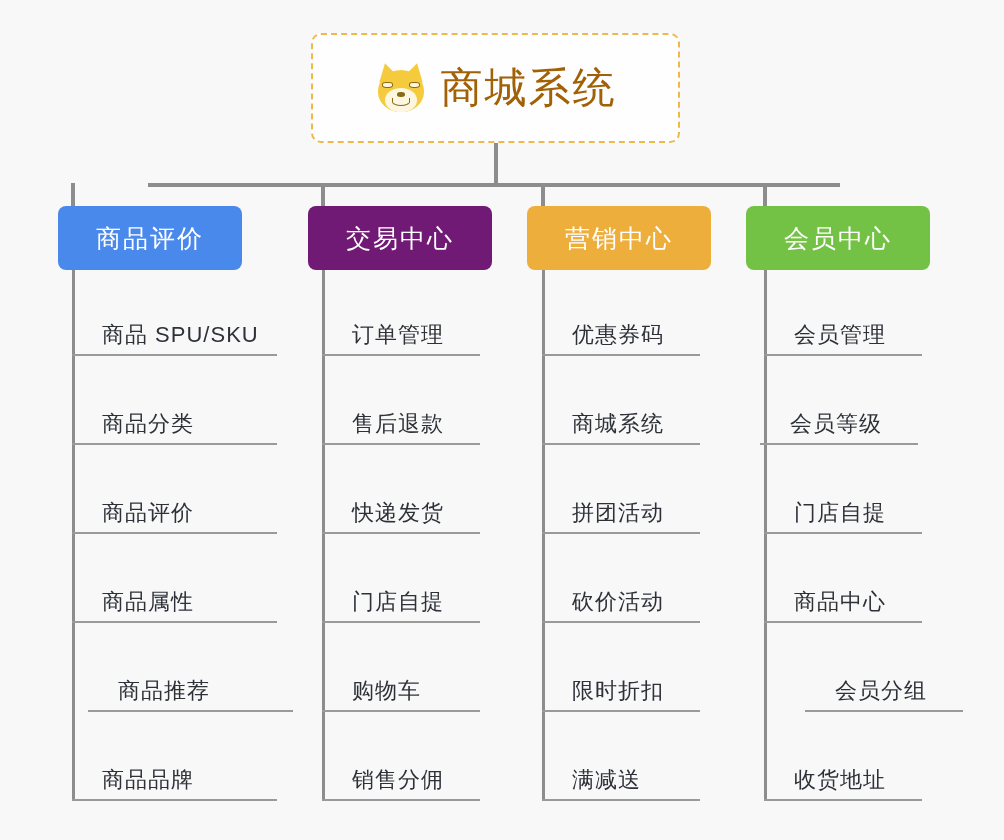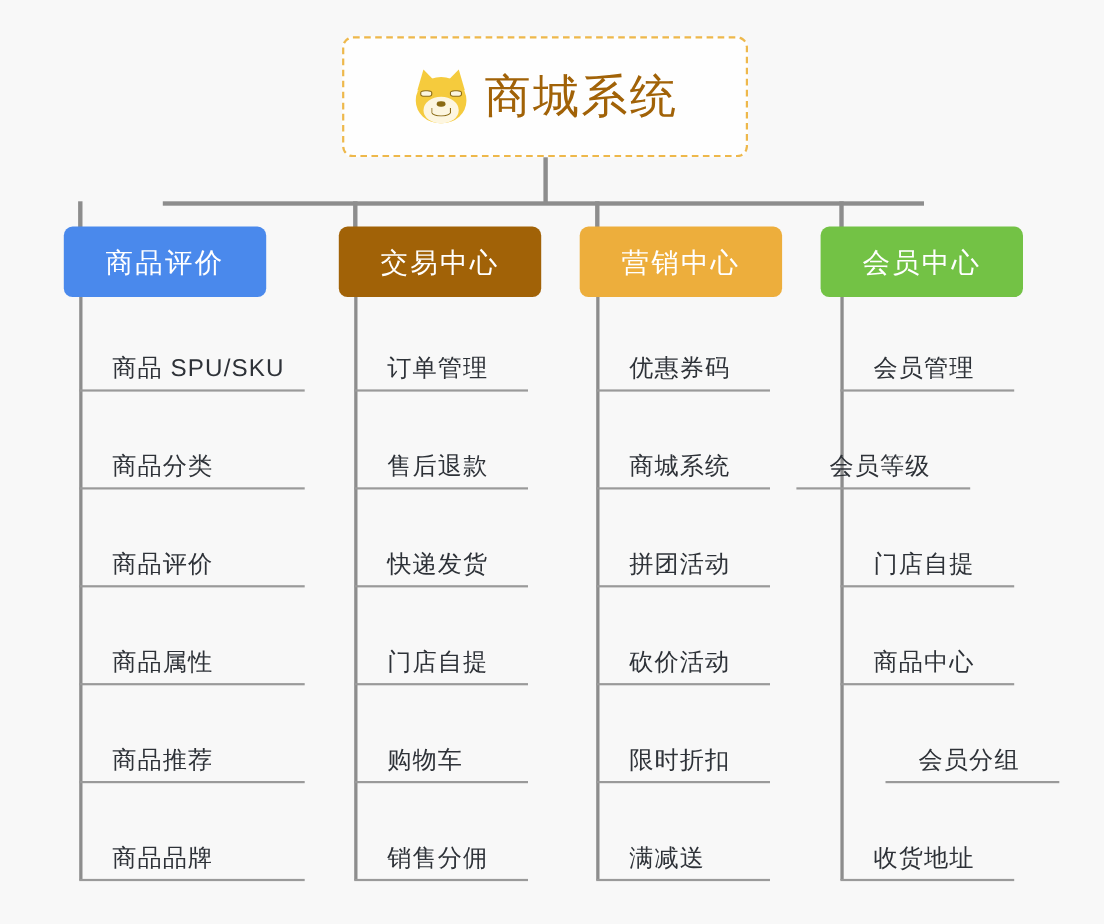--- a/index.html
+++ b/index.html
@@ -184,30 +184,30 @@
         <div class="leaf-label">商品分类</div>
       </div>
       <div class="leaf-item" style="left: 72px; top: 533px; width: 205px; text-decoration: underline;">
         <div class="leaf-rule" style="width: 205px;"></div>
         <div class="leaf-label">商品评价</div>
       </div>
       <div class="leaf-item" style="left: 72px; top: 622px; width: 205px;">
         <div class="leaf-rule" style="width: 205px;"></div>
         <div class="leaf-label">商品属性</div>
       </div>
-      <div class="leaf-item" style="left: 72px; top: 711px; width: 205px; text-decoration: underline;">
+      <div class="leaf-item" style="left: 88px; top: 711px; width: 205px; text-decoration: underline;">
         <div class="leaf-rule" style="width: 205px;"></div>
         <div class="leaf-label">商品推荐</div>
       </div>
       <div class="leaf-item" style="left: 72px; top: 800px; width: 205px;">
         <div class="leaf-rule" style="width: 205px;"></div>
         <div class="leaf-label">商品品牌</div>
       </div>
       <div class="conn conn-drop" style="left: 321px; background: rgb(141, 141, 141);"></div>
-      <div class="cat-header" style="left: 308px; width: 184px; background: #a16207;">交易中心</div>
+      <div class="cat-header" style="left: 308px; width: 184px; background: #701a75;">交易中心</div>
       <div class="col-spine" style="left: 322px; top: 270px; height: 530px; background: rgb(141, 141, 141);"></div>
       <div class="leaf-item" style="left: 322px; top: 355px; width: 158px;">
         <div class="leaf-rule" style="width: 158px;"></div>
         <div class="leaf-label">订单管理</div>
       </div>
       <div class="leaf-item" style="left: 322px; top: 444px; width: 158px;">
         <div class="leaf-rule" style="width: 158px;"></div>
         <div class="leaf-label">售后退款</div>
       </div>
       <div class="leaf-item" style="left: 322px; top: 533px; width: 158px;">
@@ -253,21 +253,21 @@
         <div class="leaf-rule" style="width: 158px;"></div>
         <div class="leaf-label">满减送</div>
       </div>
       <div class="conn conn-drop" style="left: 763px; background: rgb(141, 141, 141);"></div>
       <div class="cat-header" style="left: 746px; width: 184px; background: rgb(115, 194, 69);">会员中心</div>
       <div class="col-spine" style="left: 764px; top: 270px; height: 530px; background: rgb(141, 141, 141);"></div>
       <div class="leaf-item" style="left: 764px; top: 355px; width: 158px;">
         <div class="leaf-rule" style="width: 158px;"></div>
         <div class="leaf-label">会员管理</div>
       </div>
-      <div class="leaf-item" style="left: 724px; top: 444px; width: 158px; text-align: center;">
+      <div class="leaf-item" style="left: 760px; top: 444px; width: 158px; text-align: center;">
         <div class="leaf-rule" style="width: 158px;"></div>
         <div class="leaf-label">会员等级</div>
       </div>
       <div class="leaf-item" style="left: 764px; top: 533px; width: 158px;">
         <div class="leaf-rule" style="width: 158px;"></div>
         <div class="leaf-label">门店自提</div>
       </div>
       <div class="leaf-item" style="left: 764px; top: 622px; width: 158px;">
         <div class="leaf-rule" style="width: 158px;"></div>
         <div class="leaf-label">商品中心</div>

